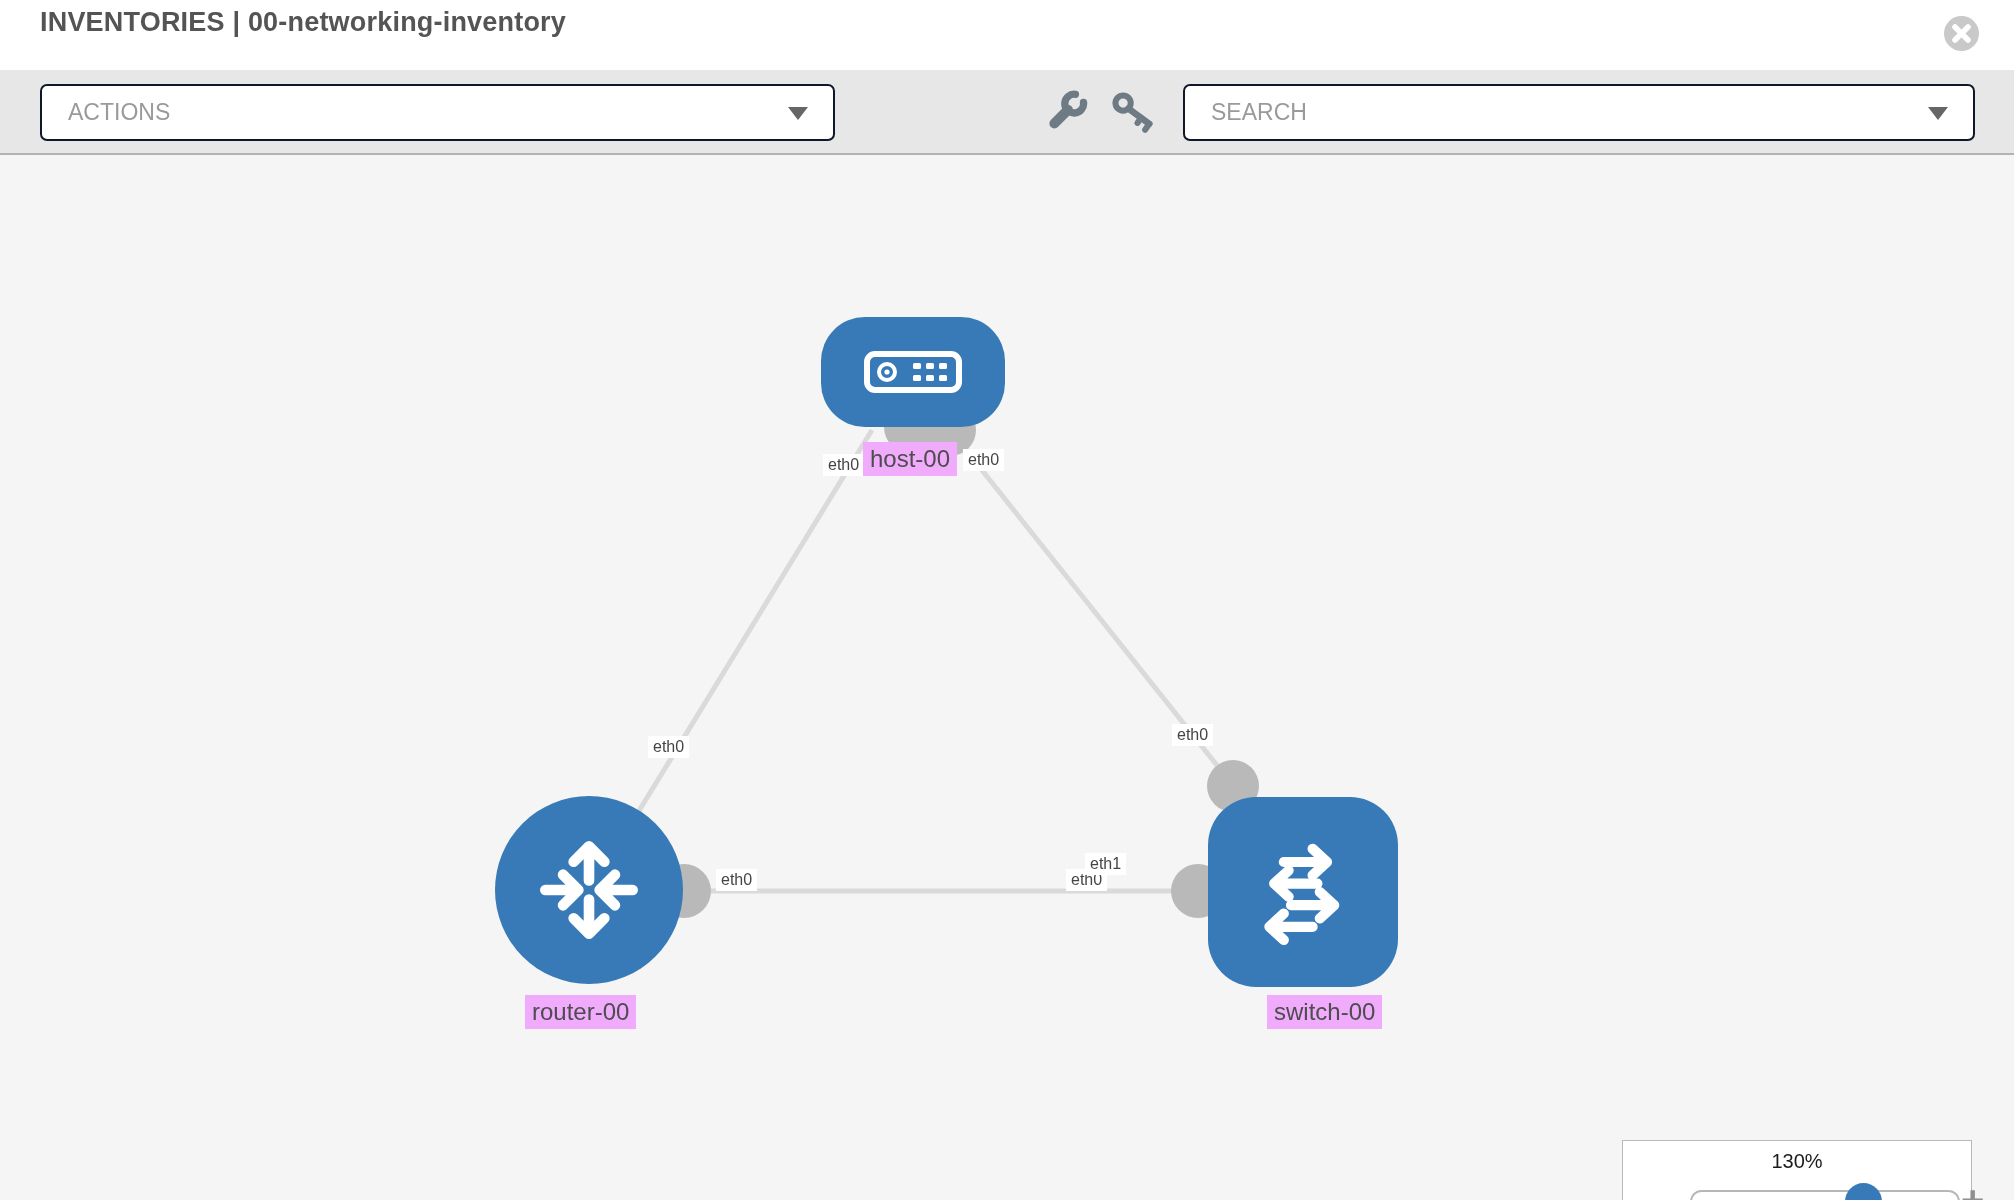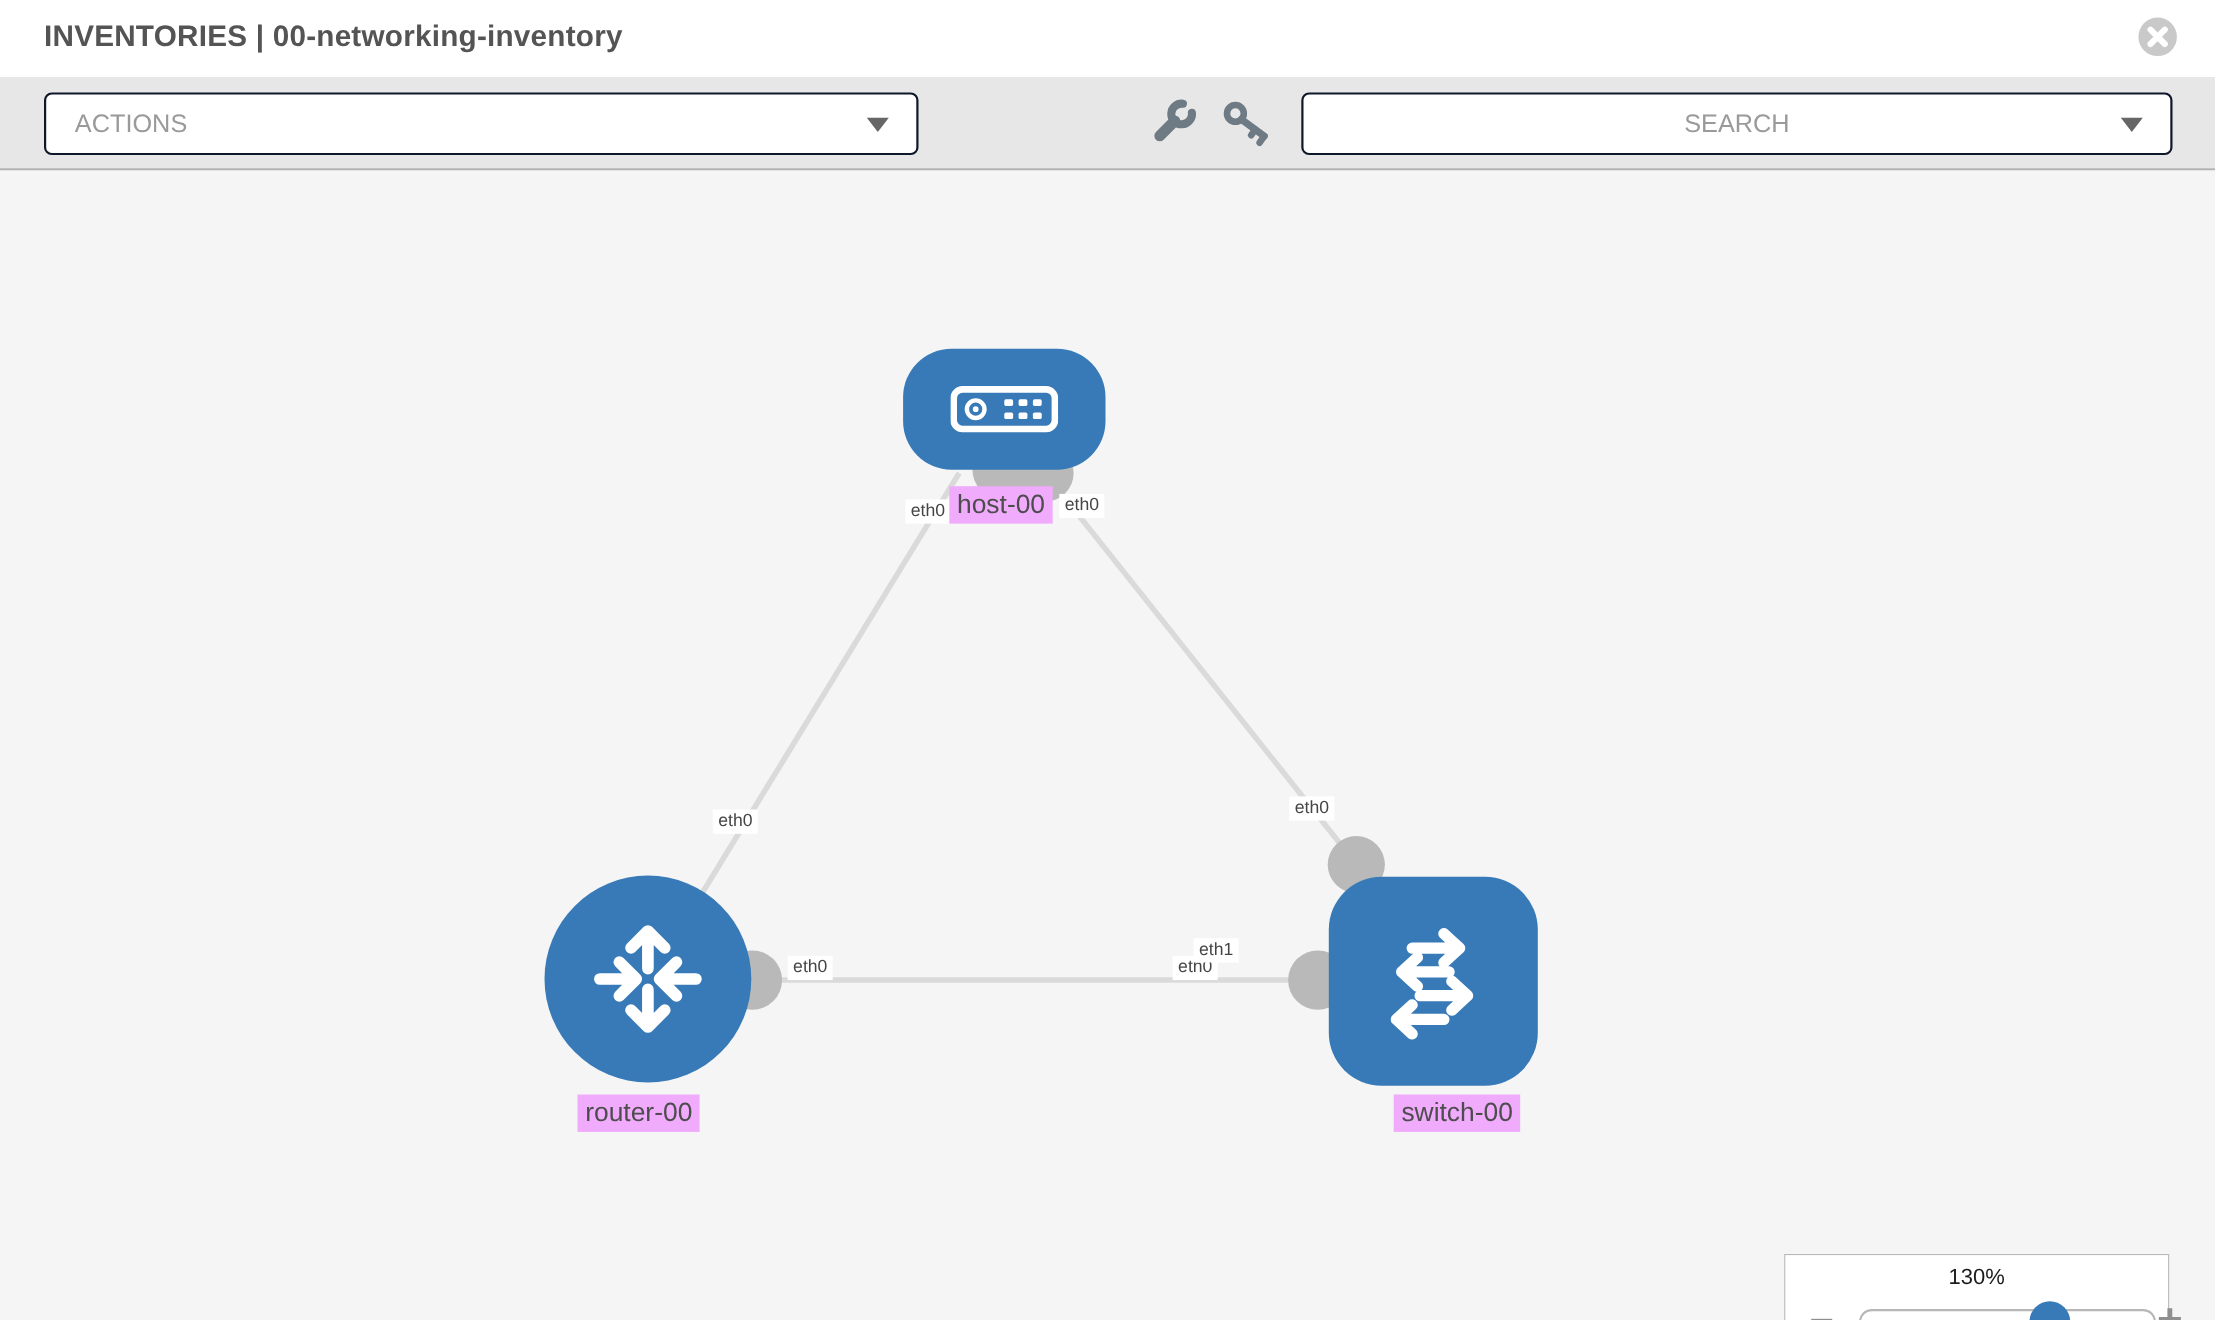--- a/index.html
+++ b/index.html
@@ -7,38 +7,38 @@
   body {
     font-family:"Liberation Sans", sans-serif;
     background:#f5f5f5;
     position:relative;
     overflow:hidden;
   }
 
   
   .header { position:absolute; top:0; left:0; width:2014px; height:70px; background:#ffffff; }
   .page-title {
-    position:absolute; left:40px; top:18px;
+    position:absolute; left:40px; top:7px;
     font-size:27px; font-weight:bold; color:#545454; letter-spacing:.2px;
   }
   .close-btn { position:absolute; right:34px; top:15px; width:37px; height:37px; cursor:pointer; }
 
   
   .toolbar {
     position:absolute; top:70px; left:0; width:2014px; height:85px;
     background:#e7e7e7; border-bottom:2px solid #b3b3b3;
   }
   .select-box {
     position:absolute; top:14px; height:57px;
     background:#ffffff; border:2px solid #0f172a; border-radius:7px;
     display:flex; align-items:center; padding:0 26px;
     color:#9a9a9a; font-size:23px; cursor:pointer;
   }
   .select-actions { left:40px;  width:795px; }
-  .select-search  { left:1183px; width:792px;justify-content:center; }
+  .select-search  { left:1183px; width:792px; }
   .caret {
     position:absolute; right:25px; top:50%; margin-top:-6px;
     width:0; height:0;
     border-left:10px solid transparent; border-right:10px solid transparent;
     border-top:13px solid #666;
   }
   .tool-icon { position:absolute; cursor:pointer; }
   .tool-wrench { left:1046px; top:20px; }
   .tool-key    { left:1110px; top:20px; }
 

